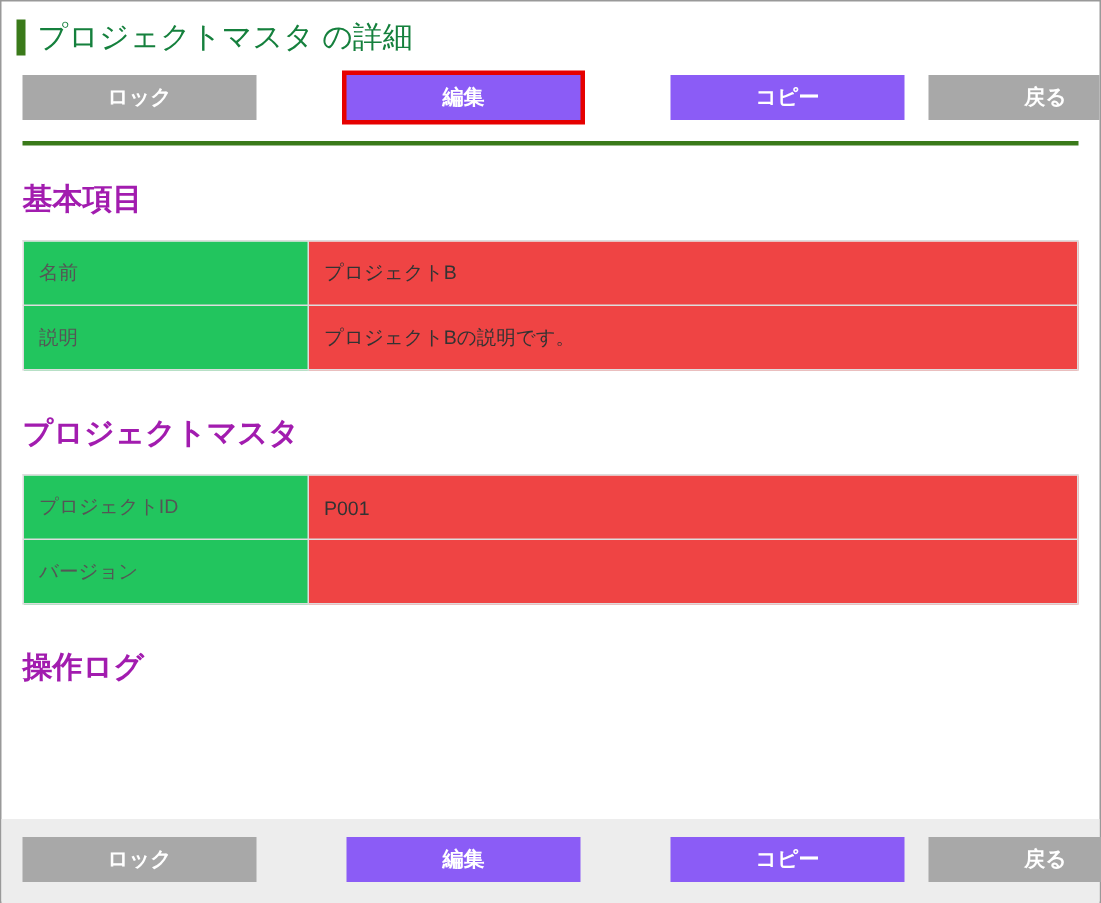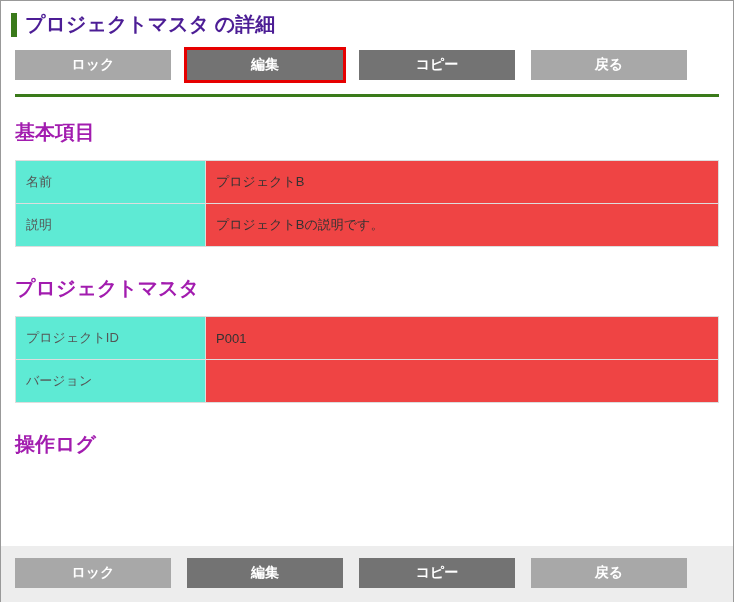--- a/index.html
+++ b/index.html
@@ -19,43 +19,43 @@
   }
   .header-bar {
     width: 6px;
     height: 24px;
     background: #3a7a1a;
     margin-right: 8px;
     display: inline-block;
   }
   .header-title {
     font-size: 20px;
-    font-weight: bold;
-    color: #4c1d95;
+    font-weight: normal;
+    color: #15803d;
   }
   .toolbar {
     display: flex;
     gap: 16px;
     padding: 4px 14px 14px 14px;
   }
   .btn {
     flex: 0 0 auto;
     width: 156px;
     height: 30px;
     display: inline-flex;
     align-items: center;
     justify-content: center;
     font-size: 14px;
     font-weight: bold;
     color: #fff;
     cursor: pointer;
     border: none;
   }
   .btn-gray { background: #a8a8a8; }
-  .btn-green { background: #737373; }
+  .btn-green { background: #8b5cf6; margin-left: 44px; }
   .btn-highlight {
     box-shadow: 0 0 0 3px #e60000;
   }
   .divider {
     height: 3px;
     background: #3a7a1a;
     margin: 0 14px;
   }
   .content {
     padding: 18px 14px 0 14px;
@@ -74,21 +74,21 @@
   }
   table.detail th, table.detail td {
     border: 1px solid #ddd;
     padding: 12px 10px;
     font-size: 13px;
     text-align: left;
     font-weight: normal;
     vertical-align: middle;
   }
   table.detail th {
-    background: #5eead4;
+    background: #22c55e;
     color: #555;
     width: 190px;
   }
   table.detail td {
     background: #ef4444;
     color: #333;
   }
   .footer-toolbar {
     display: flex;
     gap: 16px;

